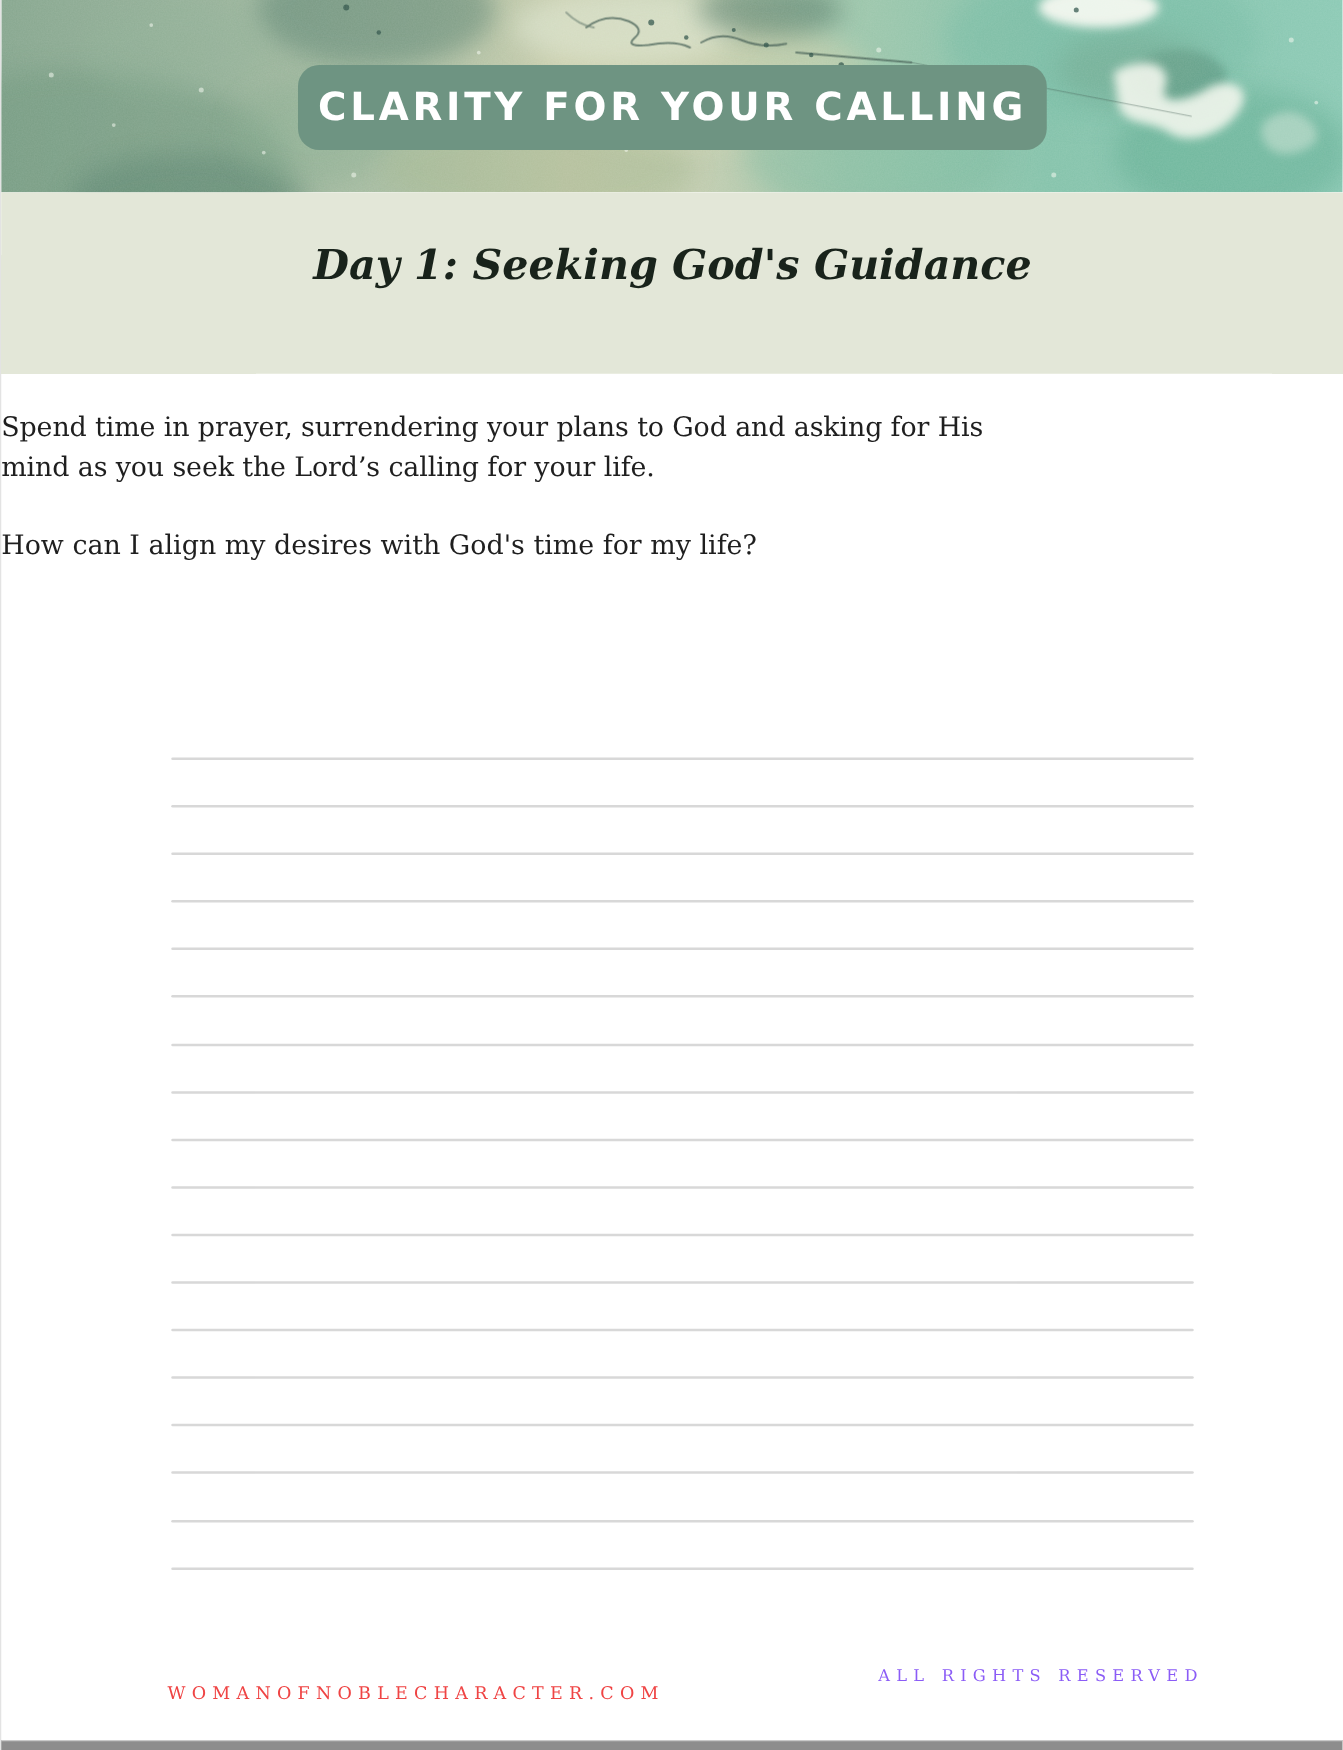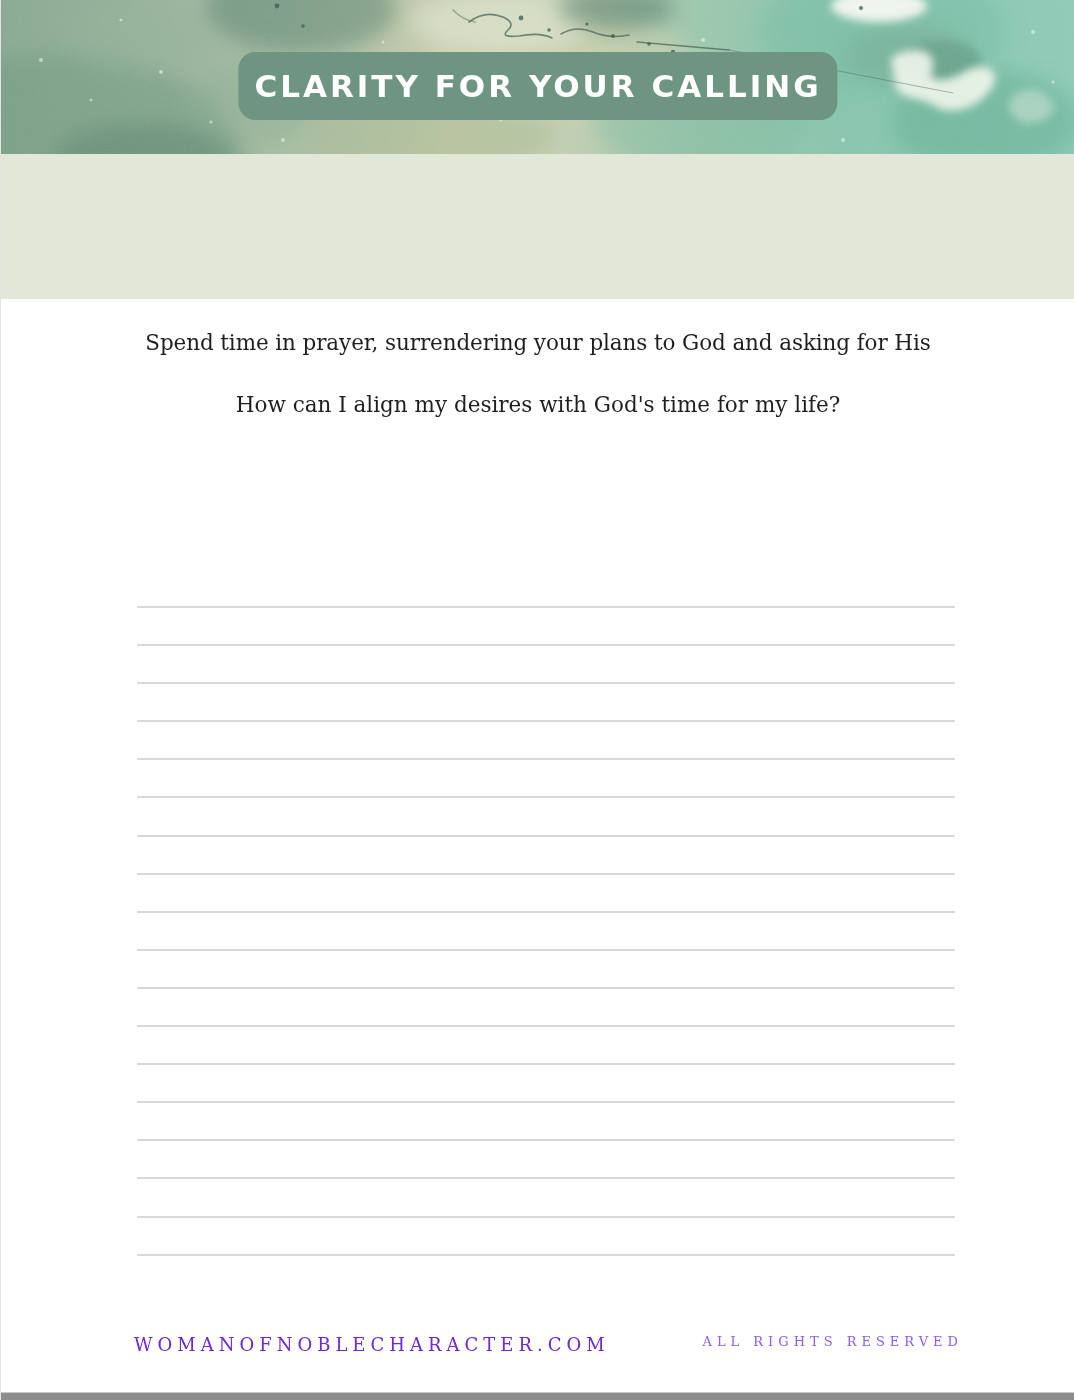--- a/index.html
+++ b/index.html
@@ -31,21 +31,21 @@
     text-align:center;box-sizing:border-box;padding-top:36px;
   }
   .title-band .t-line{
     font-style:italic;font-weight:600;
     font-size:33px;line-height:43px;
     color:var(--title-text,#19231b);
     white-space:nowrap;
   }
 
   
-  .body-copy{position:absolute;left:0;top:327px;width:1074px;text-align:center;}
+  .body-copy{position:absolute;left:0;top:327px;width:1074px;text-align:left;}
   .body-copy .p-line{
     font-size:21.5px;line-height:32px;letter-spacing:-0.1px;
     color:var(--body-text,#1f1f1f);white-space:nowrap;
   }
   .question{
     margin-top:30px;
     font-size:21.5px;line-height:32px;
     color:var(--body-text,#1f1f1f);white-space:nowrap;
   }
 
@@ -53,22 +53,22 @@
   .lines{position:absolute;left:136px;top:606px;width:818px;}
   .rule{
     height:2px;margin-bottom:36.1px;
     background:var(--rule-gray,#d8d8d8);
     border-radius:1px;
   }
 
   
   .footer{position:absolute;left:0;top:1334px;width:1074px;height:18px;}
   .footer .site{
-    position:absolute;left:133px;top:0;
-    font-size:18px;letter-spacing:5px;color:#6d28d9;white-space:nowrap;
+    position:absolute;left:133px;top:13px;
+    font-size:14px;letter-spacing:5px;color:#ef4444;white-space:nowrap;
   }
   .footer .rights{
     position:absolute;right:112px;top:0;
     font-size:13px;letter-spacing:5px;color:#8b5cf6;white-space:nowrap;
   }
 
   .bottom-bar{
     position:absolute;left:0;bottom:0;width:1074px;height:7px;
     background:var(--bottom-bar,#8d8d8d);
     border-top:1px solid #c9c9c9;
@@ -166,24 +166,26 @@
 
       <rect width="1074" height="154" filter="url(#grain)" opacity="0.16"></rect>
     </svg>
 
     <div class="badge">
       <span>CLARITY FOR YOUR CALLING</span>
     </div>
   </div>
 
   <div class="title-band">
+    <div class="t-line">Day 1: Seeking God's Guidance</div>
   </div>
 
   <div class="body-copy">
     <div class="p-line">Spend time in prayer, surrendering your plans to God and asking for His</div>
+    <div class="p-line">mind as you seek the Lord’s calling for your life.</div>
     <div class="question">How can I align my desires with God's time for my life?</div>
   </div>
 
   <div class="lines">
       <div class="rule"></div>
       <div class="rule"></div>
       <div class="rule"></div>
       <div class="rule"></div>
       <div class="rule"></div>
       <div class="rule"></div>

